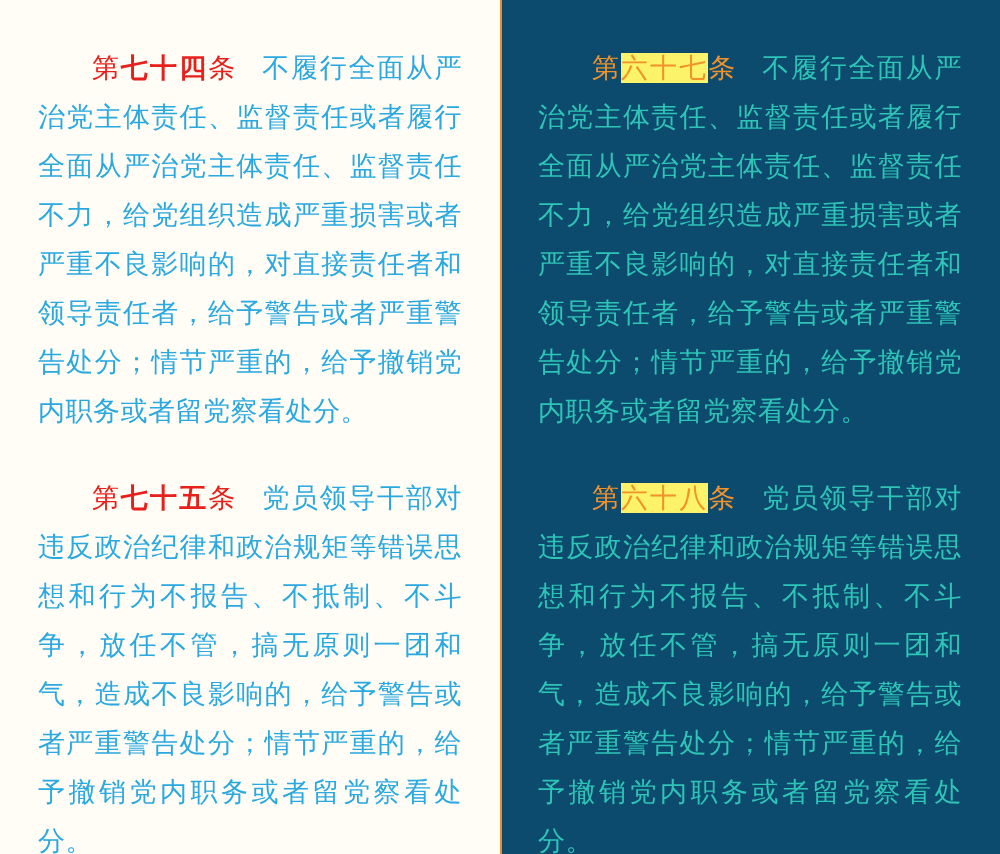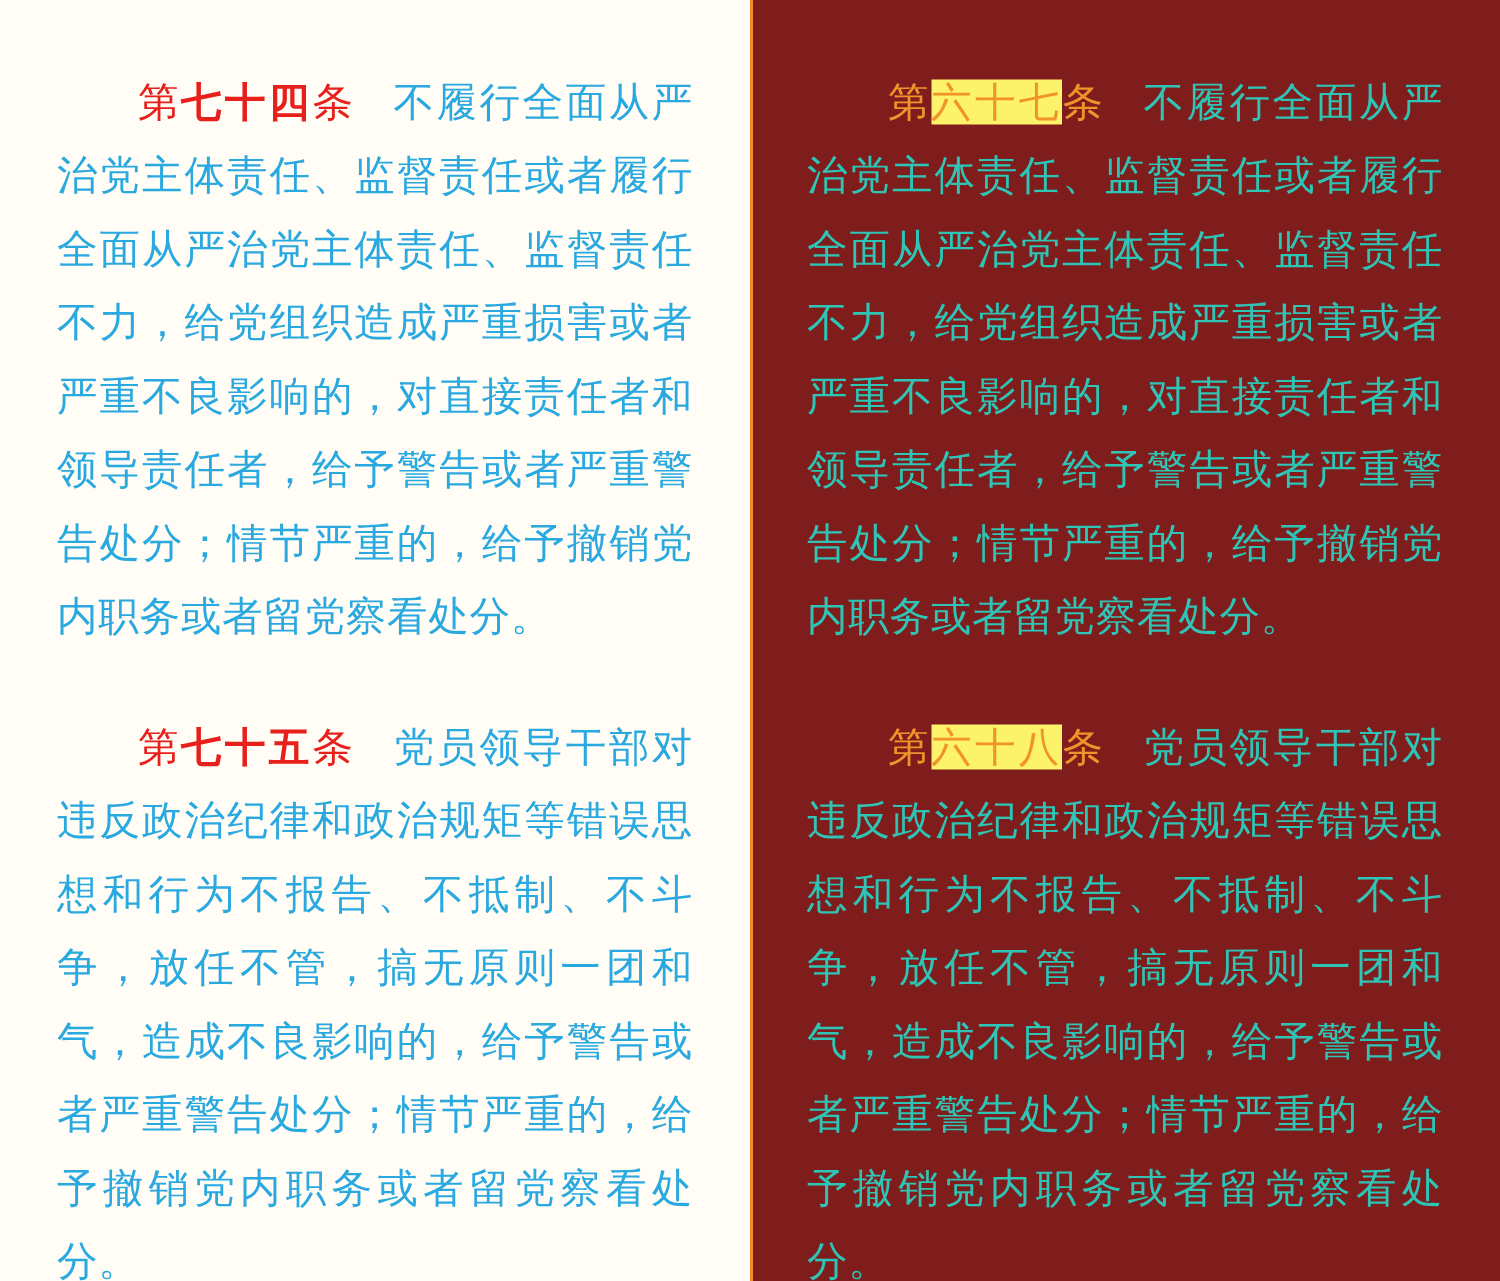--- a/index.html
+++ b/index.html
@@ -23,21 +23,21 @@
     width: 500px;
     height: 854px;
     box-sizing: border-box;
     padding: 44px 38px 20px 38px;
     position: relative;
   }
   .column-left {
     background: #fffdf5;
   }
   .column-right {
-    background: #7f1d1d;
+    background: #0c4a6e;
     font-family: Liberation Serif, serif;
   }
   .divider {
     position: absolute;
     left: 500px;
     top: 0;
     width: 2px;
     height: 854px;
     background: #f08c28;
     z-index: 5;

